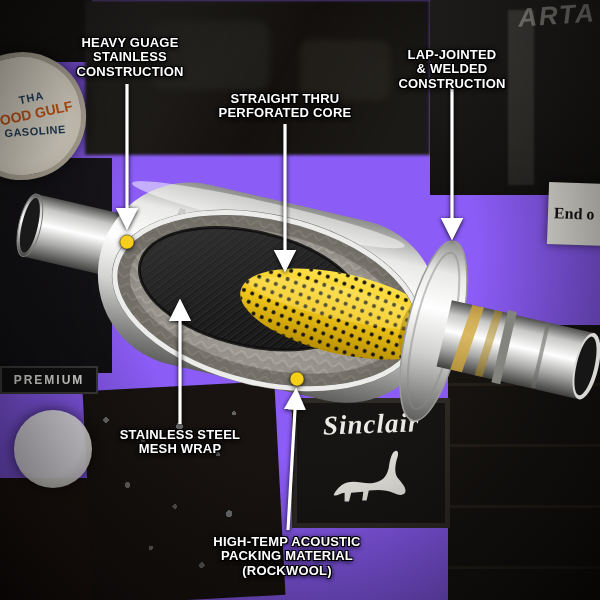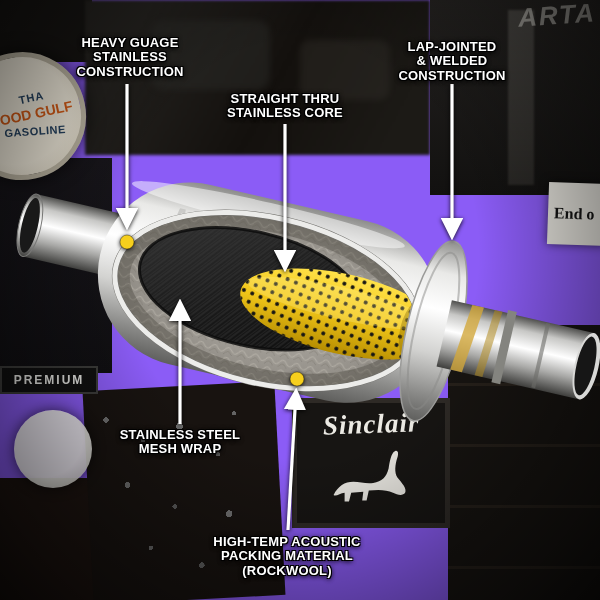--- a/index.html
+++ b/index.html
@@ -213,22 +213,22 @@
       <path d="M288 530 L296 392" marker-end="url(#arw)"></path>
     </g>
     <circle cx="127" cy="242" r="7" fill="#f6cf1d" stroke="rgba(0,0,0,.35)" stroke-width="1"></circle>
     <circle cx="297" cy="379" r="7" fill="#f6cf1d" stroke="rgba(0,0,0,.35)" stroke-width="1"></circle>
   </svg>
 
   <div class="callout" style="left:130px;top:36px">HEAVY GUAGE
 STAINLESS
 CONSTRUCTION</div>
   <div class="callout" style="left:285px;top:92px">STRAIGHT THRU
-STAINLESS CORE</div>
-  <div class="callout" style="left:452px;top:40px">LAP-JOINTED
+PERFORATED CORE</div>
+  <div class="callout" style="left:452px;top:48px">LAP-JOINTED
 &amp; WELDED
 CONSTRUCTION</div>
   <div class="callout" style="left:180px;top:428px">STAINLESS STEEL
 MESH WRAP</div>
   <div class="callout" style="left:287px;top:535px">HIGH-TEMP ACOUSTIC
 PACKING MATERIAL
 (ROCKWOOL)</div>
 
 </div>
 

